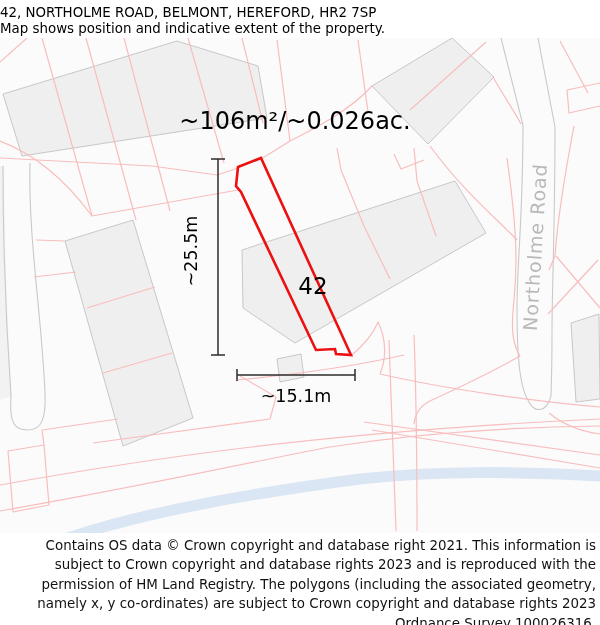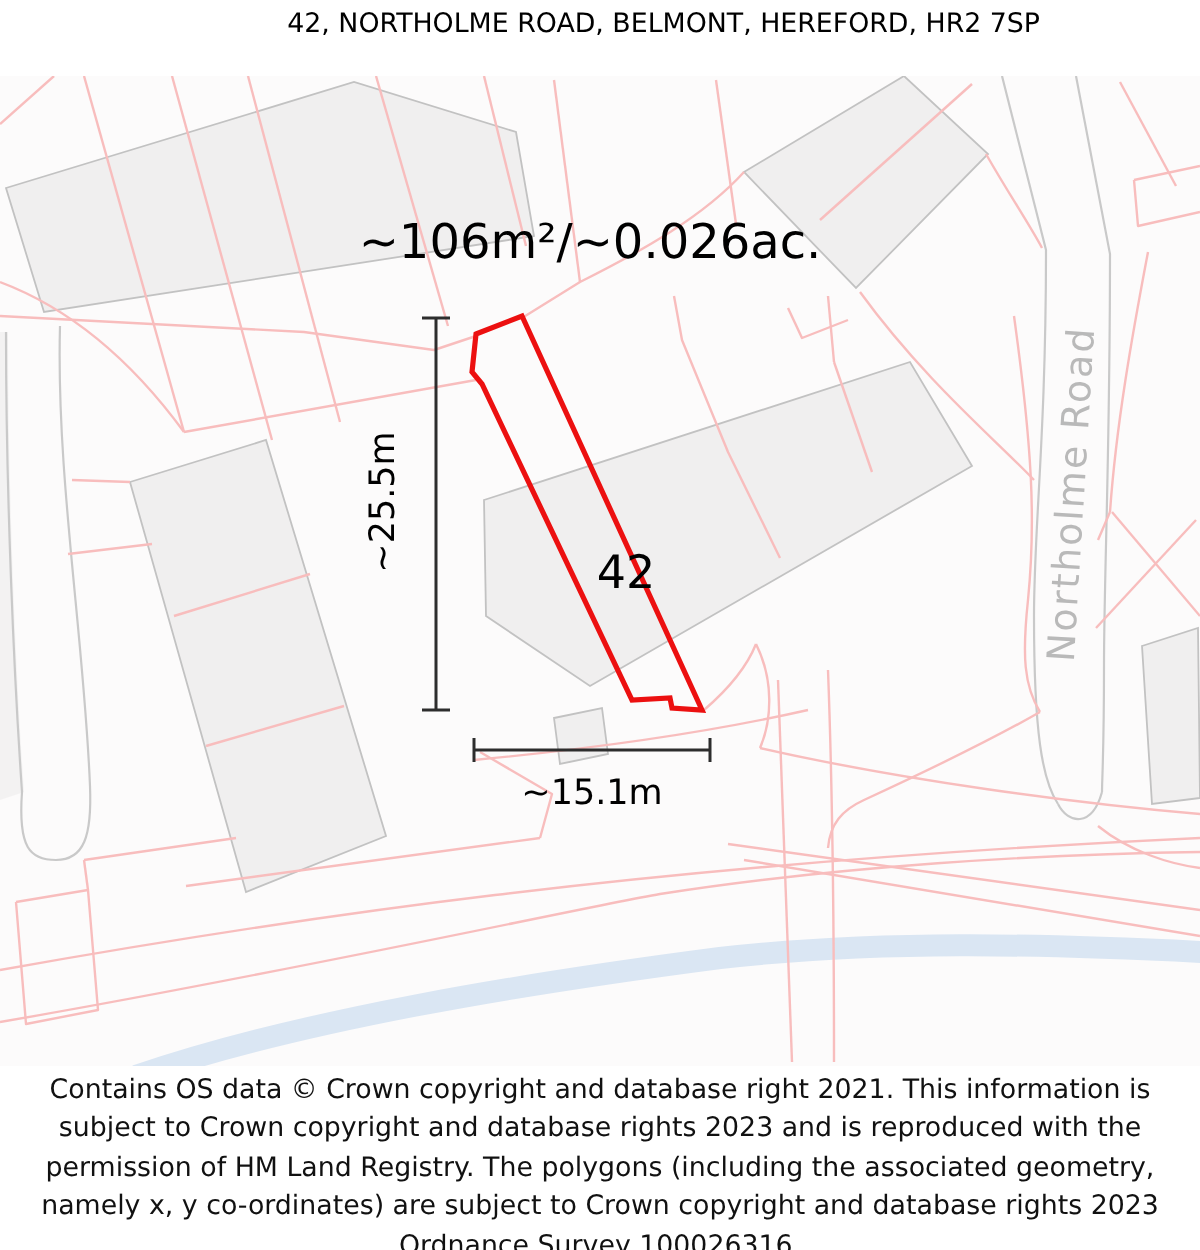--- a/index.html
+++ b/index.html
@@ -2,37 +2,38 @@
 <html><head>
 <meta charset="utf-8">
 <style>
   html,body{margin:0;padding:0;}
   body{
     width:600px;height:625px;position:relative;background:#ffffff;
     font-family:"DejaVu Sans","Liberation Sans",sans-serif;color:#111;
     overflow:hidden;
   }
   .header{
-    position:absolute;top:0;left:16px;width:504px;text-align:right;
+    position:absolute;top:0;left:0;width:504px;text-align:left;
     padding-top:5px;line-height:15.5px;font-size:13.4px;color:#000;
     background:#fff;z-index:3;
   }
   .map-wrap{position:absolute;top:38px;left:0;width:600px;height:496px;z-index:1;text-decoration:underline;}
   .footer{
     position:absolute;top:533px;left:0;width:600px;height:92px;background:#fff;
     z-index:3;font-size:13.4px;line-height:19.4px;color:#111;
-    padding:3px 4px 0 4px;box-sizing:border-box;text-align:center;
+    padding:3px 4px 0 4px;box-sizing:border-box;text-align:right;
   }
   svg text{font-family:"DejaVu Sans","Liberation Sans",sans-serif;}
 </style>
 </head>
 <body>
 
 <div class="header">
   <div>42, NORTHOLME ROAD, BELMONT, HEREFORD, HR2 7SP</div>
+  <div>Map shows position and indicative extent of the property.</div>
 </div>
 
 <div class="map-wrap">
 <svg width="600" height="496" viewBox="0 40 600 496" xmlns="http://www.w3.org/2000/svg">
 
   <rect x="0" y="40" width="600" height="496" fill="#fcfbfb"></rect>
 
   <path d="M0,168 L4,168 C4,250 8,340 12,398 L0,402 Z" fill="#f3f2f2"></path>
 
   <path d="M68,540 C150,512 260,494 360,481 C440,472 520,474 601,478" fill="none" stroke="#dae6f3" stroke-width="11"></path>

